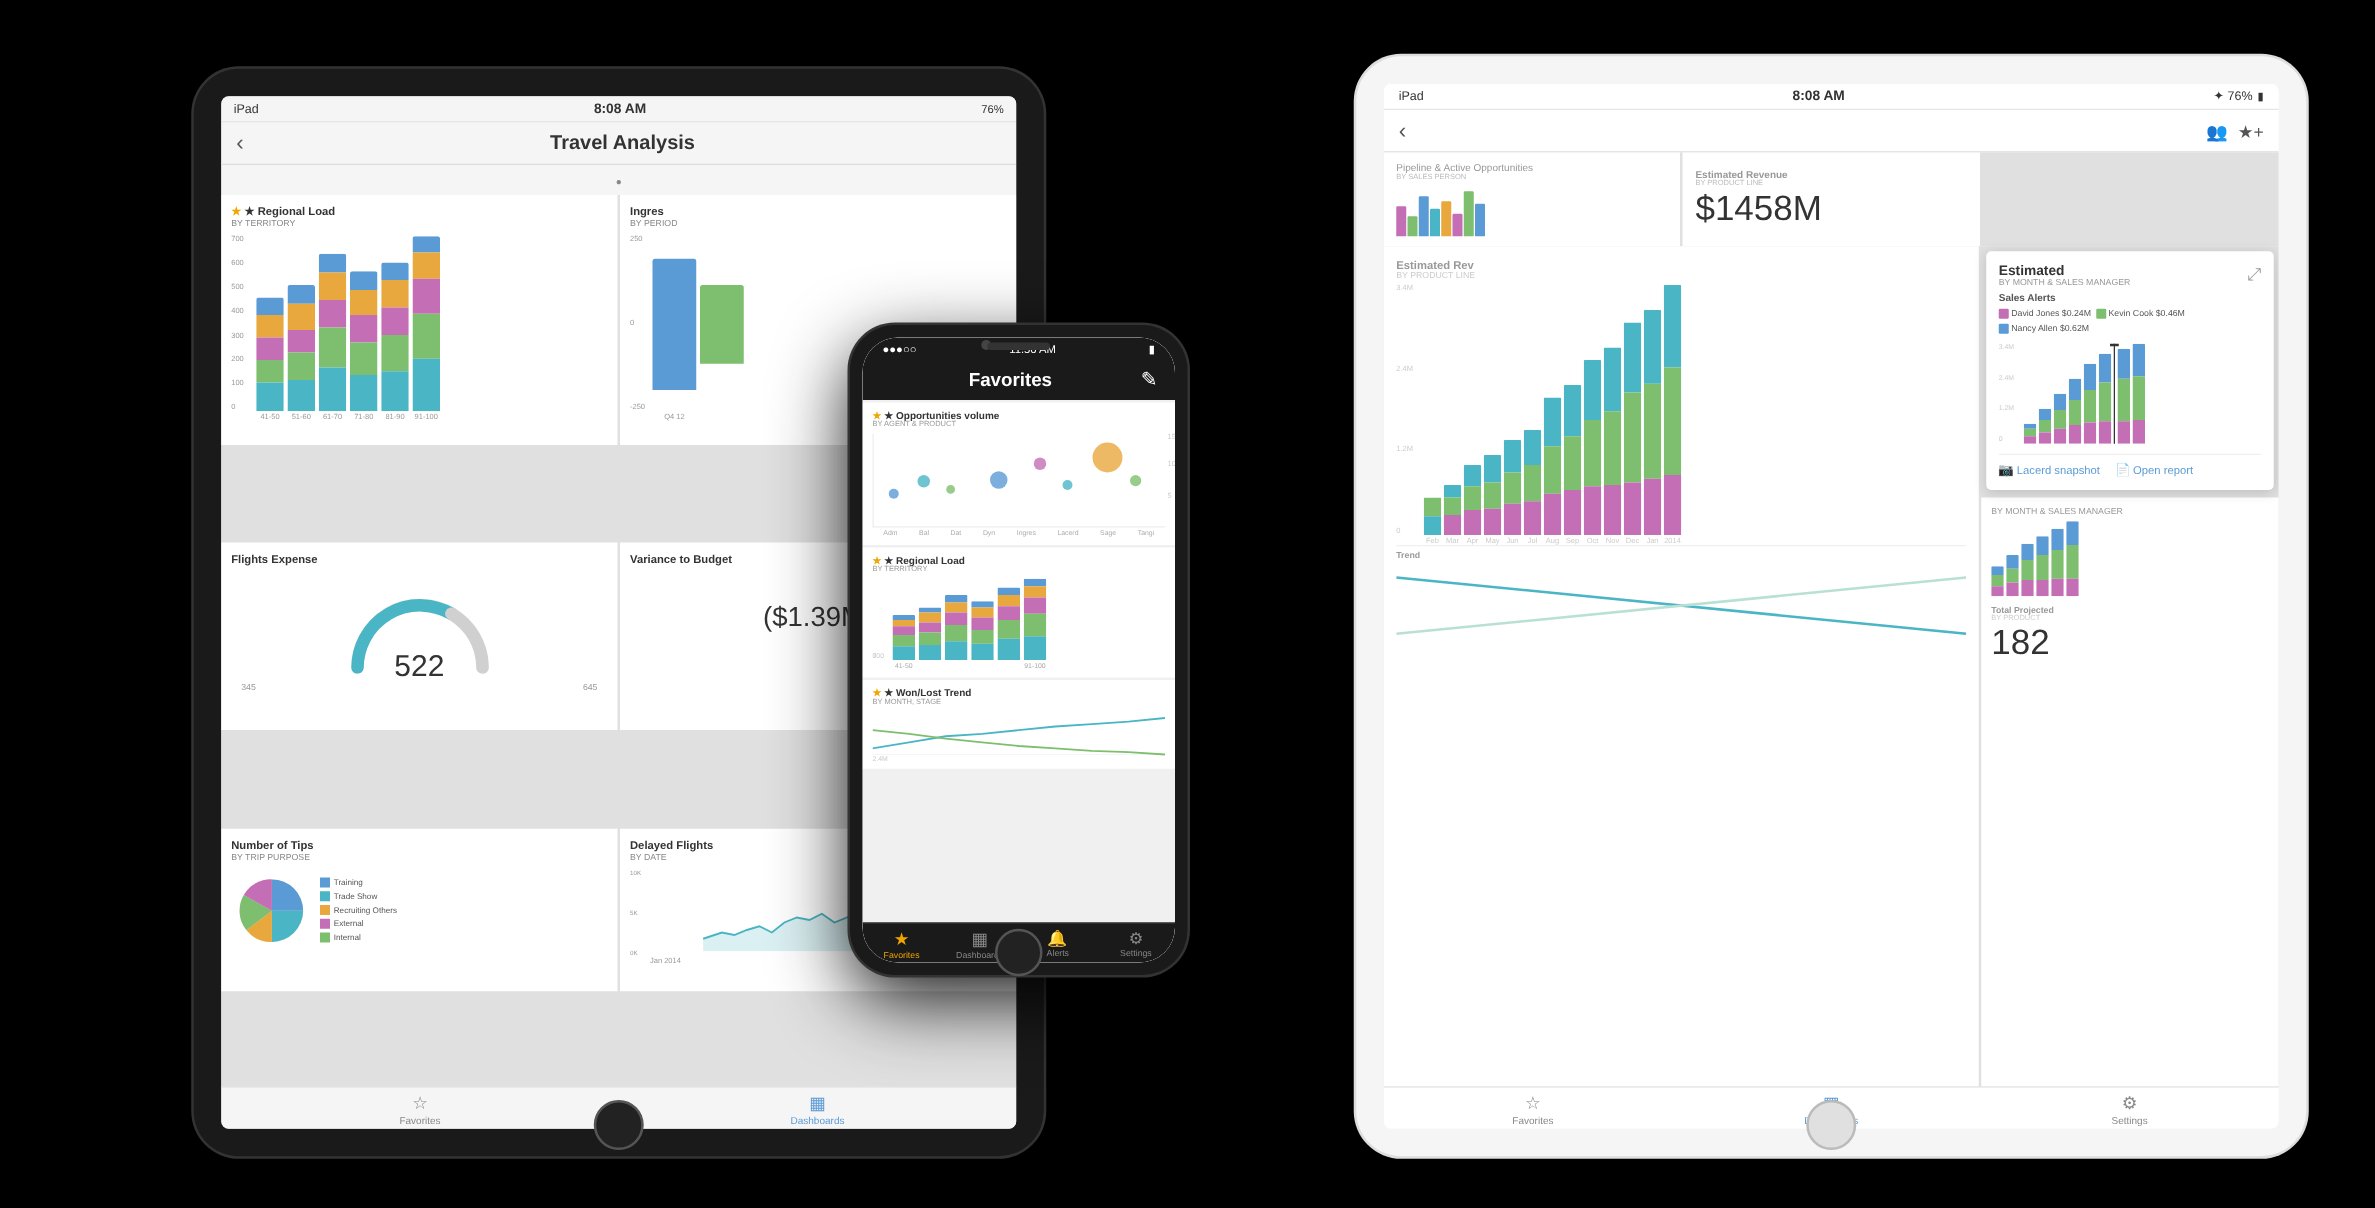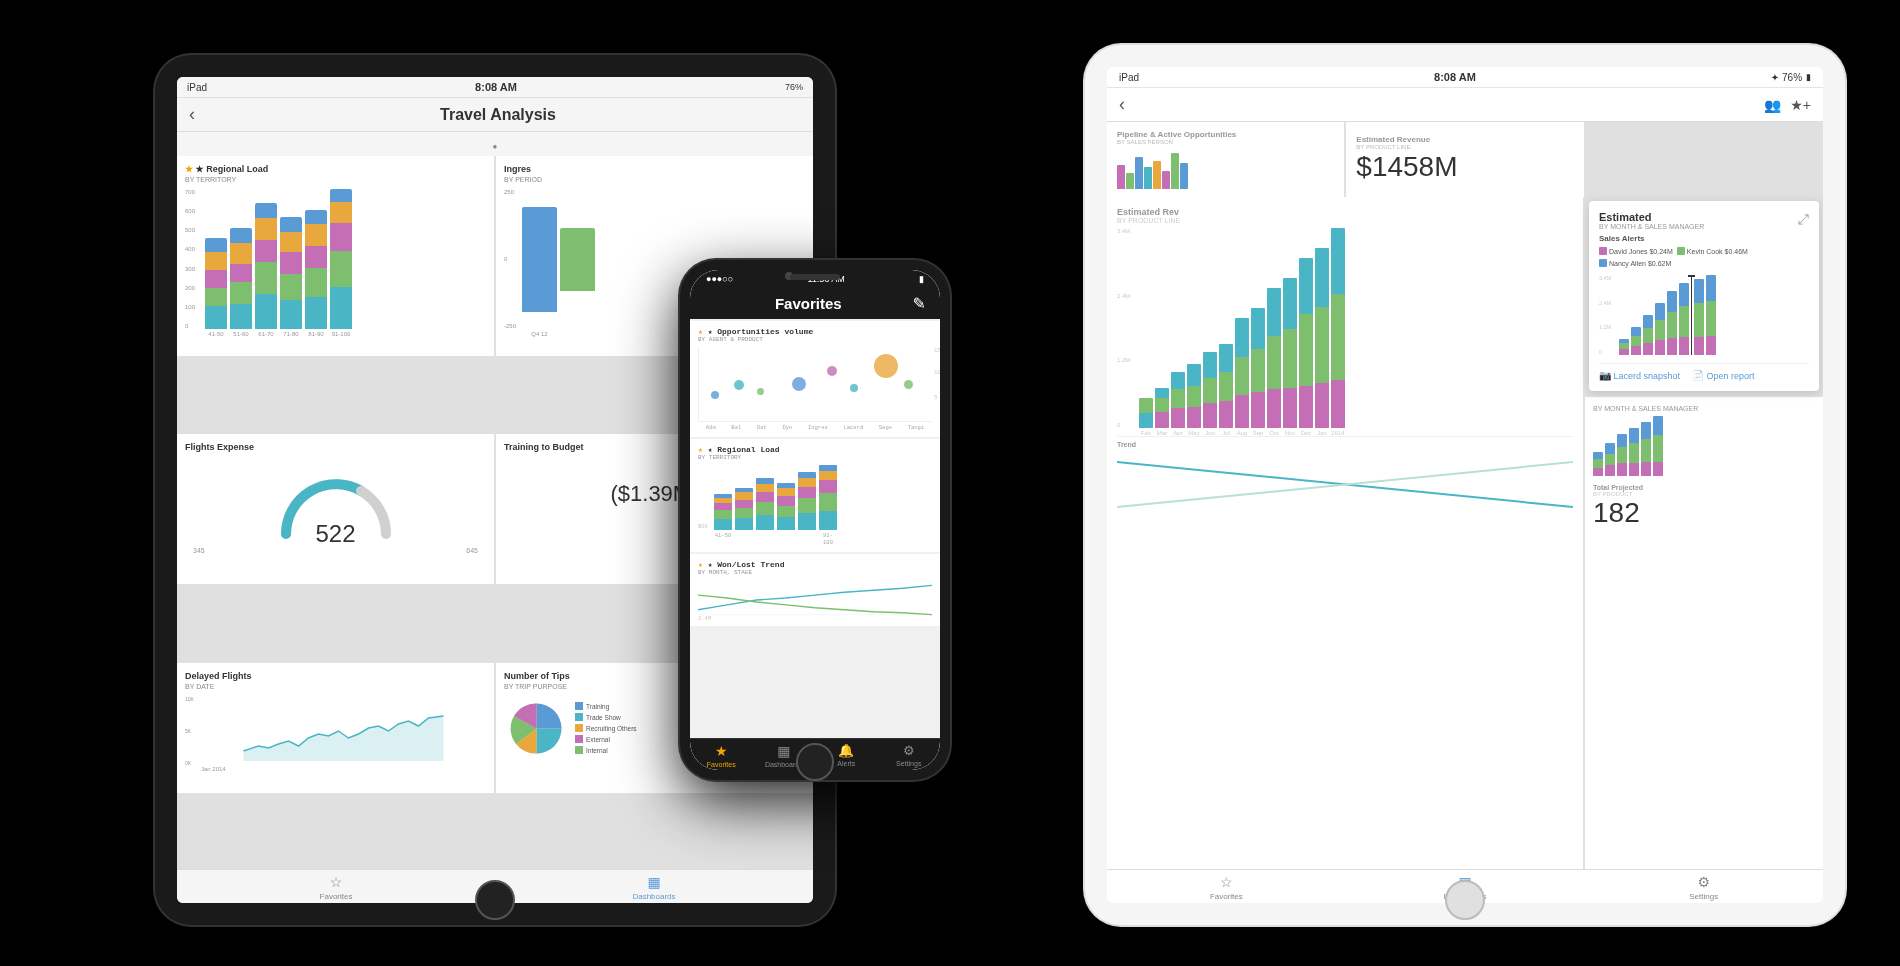--- a/index.html
+++ b/index.html
@@ -203,21 +203,21 @@
     }
     .iphone-nav {
       background: #1a1a1a;
       color: #fff;
       display: flex;
       align-items: center;
       justify-content: space-between;
       padding: 6px 14px 6px;
     }
     .iphone-nav .title { font-size: 15px; font-weight: 600; color: #fff; }
-    .iphone-content { background: #f0f0f0; flex: 1; overflow: hidden; font-family: Liberation Mono, monospace; }
+    .iphone-content { background: #f0f0f0; flex: 1; overflow: hidden; }
     .iphone-tab-bar {
       display: flex;
       background: #1a1a1a;
       border-top: 1px solid #333;
       padding: 4px 0 2px;
     }
     .iphone-tab-item {
       flex: 1;
       display: flex;
       flex-direction: column;
@@ -380,42 +380,24 @@
               </svg>
               <div style="position:absolute; bottom:8px; text-align:center;">
                 <div style="font-size:24px; font-weight:200; color:#333; line-height:1;">522</div>
               </div>
               <div style="position:absolute; bottom:0; left:8px; font-size:7px; color:#999;">345</div>
               <div style="position:absolute; bottom:0; right:8px; font-size:7px; color:#999;">645</div>
             </div>
           </div>
 
           <div class="chart-cell" style="height:150px;">
-            <div class="chart-title">Training to Budget</div>
+            <div class="chart-title">Variance to Budget</div>
             <div style="display:flex; align-items:center; justify-content:center; height:80px;">
               <div style="font-size:22px; font-weight:300; color:#333;">($1.39M)</div>
             </div>
-          </div>
-
-          <div class="chart-cell" style="height:130px;">
-            <div class="chart-title">Delayed Flights</div>
-            <div class="chart-subtitle">BY DATE</div>
-            <div style="position:relative; height:70px;">
-              <div style="position:absolute; left:0; top:0; bottom:0; width:16px; display:flex; flex-direction:column; justify-content:space-between; font-size:5px; color:#999;">
-                <span>10K</span>
-                  <span>5K</span>
-                  <span>0K</span>
-              </div>
-              <svg width="100%" height="65" style="padding-left:16px;" viewBox="0 0 200 65">
-                <polyline points="0,55 15,50 25,52 35,48 45,45 55,50 65,42 75,38 85,40 95,35 105,42 115,38 125,32 135,30 145,35 155,28 165,25 175,30 185,22 200,20" fill="none" stroke="#4ab5c4" stroke-width="1.5"></polyline>
-
-                <path d="M0,55 15,50 25,52 35,48 45,45 55,50 65,42 75,38 85,40 95,35 105,42 115,38 125,32 135,30 145,35 155,28 165,25 175,30 185,22 200,20 L200,65 L0,65 Z" fill="rgba(74,181,196,0.2)"></path>
-              </svg>
-            </div>
-            <div style="font-size:6px; color:#999; padding-left:16px;">Jan 2014</div>
           </div>
 
           <div class="chart-cell" style="height:130px;">
             <div class="chart-title">Number of Tips</div>
             <div class="chart-subtitle">BY TRIP PURPOSE</div>
             <div style="display:flex; align-items:center; gap:6px; margin-top:4px;">
 
               <svg width="65" height="65" viewBox="0 0 65 65">
                 <circle cx="32.5" cy="32.5" r="25" fill="#ddd"></circle>
 
@@ -428,20 +410,38 @@
               <div style="font-size:6.5px; color:#555; display:flex; flex-direction:column; gap:3px;">
                 <div style="display:flex; align-items:center; gap:3px;"><span style="width:8px;height:8px;background:#5b9bd5;display:inline-block;"></span>Training</div>
                 <div style="display:flex; align-items:center; gap:3px;"><span style="width:8px;height:8px;background:#4ab5c4;display:inline-block;"></span>Trade Show</div>
                 <div style="display:flex; align-items:center; gap:3px;"><span style="width:8px;height:8px;background:#e8a83e;display:inline-block;"></span>Recruiting Others</div>
                 <div style="display:flex; align-items:center; gap:3px;"><span style="width:8px;height:8px;background:#c46eb5;display:inline-block;"></span>External</div>
                 <div style="display:flex; align-items:center; gap:3px;"><span style="width:8px;height:8px;background:#7dbf6e;display:inline-block;"></span>Internal</div>
               </div>
             </div>
           </div>
 
+          <div class="chart-cell" style="height:130px;">
+            <div class="chart-title">Delayed Flights</div>
+            <div class="chart-subtitle">BY DATE</div>
+            <div style="position:relative; height:70px;">
+              <div style="position:absolute; left:0; top:0; bottom:0; width:16px; display:flex; flex-direction:column; justify-content:space-between; font-size:5px; color:#999;">
+                <span>10K</span>
+                  <span>5K</span>
+                  <span>0K</span>
+              </div>
+              <svg width="100%" height="65" style="padding-left:16px;" viewBox="0 0 200 65">
+                <polyline points="0,55 15,50 25,52 35,48 45,45 55,50 65,42 75,38 85,40 95,35 105,42 115,38 125,32 135,30 145,35 155,28 165,25 175,30 185,22 200,20" fill="none" stroke="#4ab5c4" stroke-width="1.5"></polyline>
+
+                <path d="M0,55 15,50 25,52 35,48 45,45 55,50 65,42 75,38 85,40 95,35 105,42 115,38 125,32 135,30 145,35 155,28 165,25 175,30 185,22 200,20 L200,65 L0,65 Z" fill="rgba(74,181,196,0.2)"></path>
+              </svg>
+            </div>
+            <div style="font-size:6px; color:#999; padding-left:16px;">Jan 2014</div>
+          </div>
+
         </div>
 
         <div class="tab-bar">
           <div class="tab-item">
             <span class="tab-icon">☆</span>
             <span>Favorites</span>
           </div>
           <div class="tab-item active">
             <span class="tab-icon">▦</span>
             <span>Dashboards</span>
@@ -625,21 +625,21 @@
           <span class="back">‹</span>
           <span class="nav-icons">
             <span>👥</span>
             <span>★+</span>
           </span>
         </div>
 
         <div style="display:grid; grid-template-columns:1fr 1fr 1fr; gap:2px; background:#e0e0e0;">
 
           <div style="background:#fff; padding:8px 10px;">
-            <div style="font-size:8px; color:#999; font-weight:700;">Pipeline &amp; Active Opportunities</div>
+            <div style="font-size:8px; color:#999; font-weight:400;">Pipeline &amp; Active Opportunities</div>
             <div style="font-size:6px; color:#bbb; text-transform:uppercase;">BY SALES PERSON</div>
             <div style="display:flex; align-items:flex-end; gap:1px; height:40px; margin-top:4px;">
               <div style="width:8px; height:60%; background:#c46eb5; border-radius:1px 1px 0 0;"></div>
               <div style="width:8px; height:40%; background:#7dbf6e; border-radius:1px 1px 0 0;"></div>
               <div style="width:8px; height:80%; background:#5b9bd5; border-radius:1px 1px 0 0;"></div>
               <div style="width:8px; height:55%; background:#4ab5c4; border-radius:1px 1px 0 0;"></div>
               <div style="width:8px; height:70%; background:#e8a83e; border-radius:1px 1px 0 0;"></div>
               <div style="width:8px; height:45%; background:#c46eb5; border-radius:1px 1px 0 0;"></div>
               <div style="width:8px; height:90%; background:#7dbf6e; border-radius:1px 1px 0 0;"></div>
               <div style="width:8px; height:65%; background:#5b9bd5; border-radius:1px 1px 0 0;"></div>

